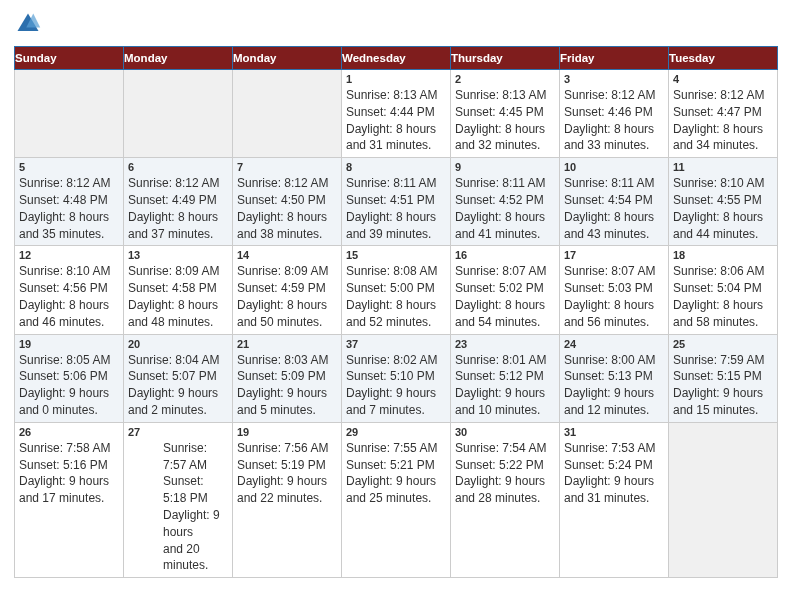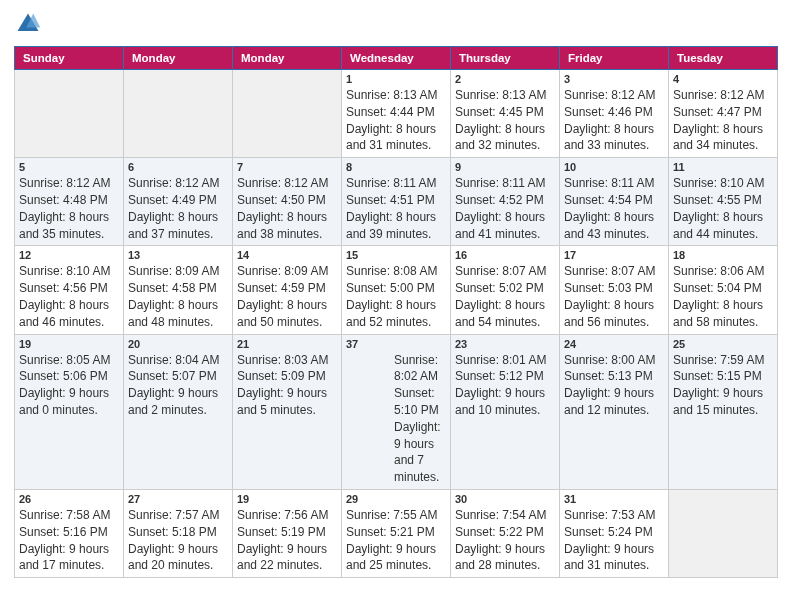--- a/index.html
+++ b/index.html
@@ -58,25 +58,25 @@
     .location {
       font-size: 13px;
       color: #555;
     }
     .calendar {
       width: 100%;
       border-collapse: collapse;
       table-layout: fixed;
     }
     .calendar thead tr th {
-      background: #be185d;
+      background: #7f1d1d;
       color: #fff;
       font-size: 11.5px;
       font-weight: bold;
-      padding: 5px 8px;
+      padding: 5px 0;
       text-align: left;
       border: 1px solid #2c6fad;
     }
     .calendar tbody tr td {
       vertical-align: top;
       border: 1px solid #ccc;
       padding: 3px 4px;
       font-size: 9.5px;
       color: #333;
       height: 82px;
@@ -286,21 +286,21 @@
           </td>
           <td>
             <div class="day-num">21</div>
             <div class="day-info" style="white-space: pre-line;">Sunrise: 8:03 AM
 Sunset: 5:09 PM
 Daylight: 9 hours
 and 5 minutes.</div>
           </td>
           <td>
             <div class="day-num">37</div>
-            <div class="day-info" style="white-space: pre-line; margin-left: 48px;">Sunrise: 8:02 AM
+            <div class="day-info" style="white-space: pre-line;">Sunrise: 8:02 AM
 Sunset: 5:10 PM
 Daylight: 9 hours
 and 7 minutes.</div>
           </td>
           <td>
             <div class="day-num">23</div>
             <div class="day-info" style="white-space: pre-line;">Sunrise: 8:01 AM
 Sunset: 5:12 PM
 Daylight: 9 hours
 and 10 minutes.</div>
@@ -323,21 +323,21 @@
         <tr class="row-odd">
           <td>
             <div class="day-num">26</div>
             <div class="day-info" style="white-space: pre-line;">Sunrise: 7:58 AM
 Sunset: 5:16 PM
 Daylight: 9 hours
 and 17 minutes.</div>
           </td>
           <td>
             <div class="day-num">27</div>
-            <div class="day-info" style="white-space: pre-line;">Sunrise: 7:57 AM
+            <div class="day-info" style="white-space: pre-line; margin-left: 35px;">Sunrise: 7:57 AM
 Sunset: 5:18 PM
 Daylight: 9 hours
 and 20 minutes.</div>
           </td>
           <td>
             <div class="day-num">19</div>
             <div class="day-info" style="white-space: pre-line;">Sunrise: 7:56 AM
 Sunset: 5:19 PM
 Daylight: 9 hours
 and 22 minutes.</div>

